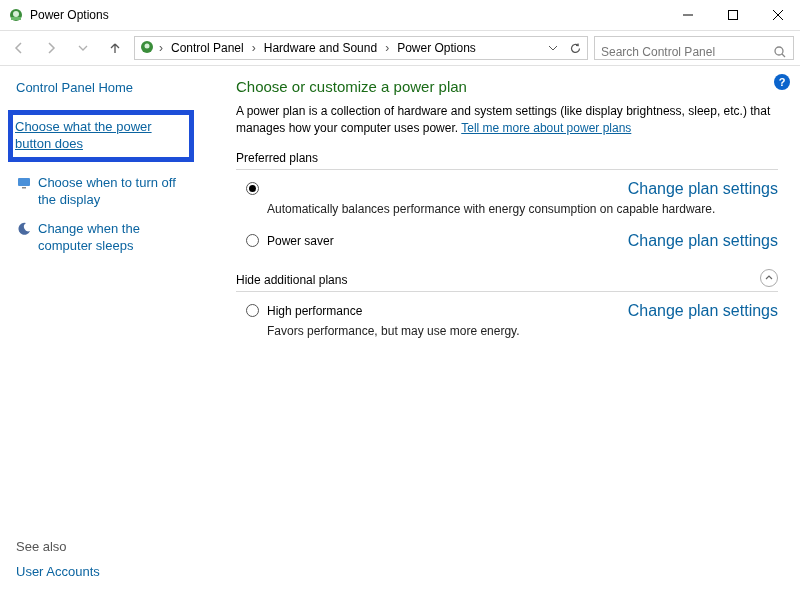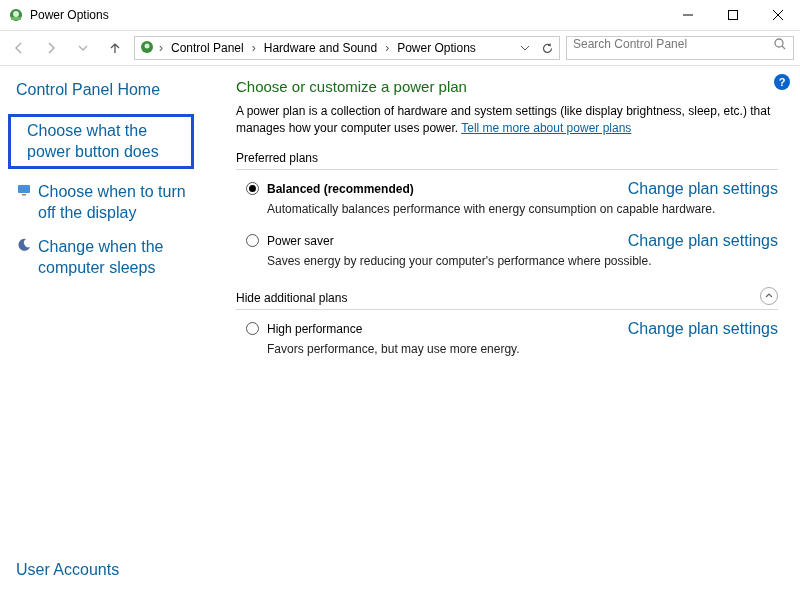--- a/index.html
+++ b/index.html
@@ -12,27 +12,27 @@
     .winbtn { width: 45px; height: 30px; display:flex; align-items:center; justify-content:center; }
     .winbtn svg { width: 10px; height: 10px; }
     .toolbar { height: 36px; display: flex; align-items: center; border-bottom: 1px solid #e1e1e1; border-top: 1px solid #e1e1e1; padding: 0 6px; gap: 6px; }
     .nav-arrow { width: 26px; height: 26px; display:flex; align-items:center; justify-content:center; color:#999; }
     .nav-arrow.enabled { color:#000; }
     .addrbar { flex: 1; display: flex; align-items: center; border: 1px solid #ccc; height: 24px; padding: 0 2px 0 4px; gap: 2px; }
     .addrbar .crumb { padding: 2px 4px; color:#000; font-size: 12px; text-align: right; }
     .addrbar .chev { color:#555; padding:0 2px;}
     .addrbar .spacer { flex:1; }
     .addrbar .drop, .addrbar .refresh { width: 20px; height: 20px; display:flex; align-items:center; justify-content:center; color:#555;}
-    .searchbar { width: 228px; height: 24px; border:1px solid #ccc; display:flex; align-items:flex-start; padding:0 6px; color:#777; }
+    .searchbar { width: 200px; height: 24px; border:1px solid #ccc; display:flex; align-items:flex-end; padding:0 6px; color:#777; }
     .searchbar .sicon { width:14px; height:14px; margin-left:auto; }
     .content { display:flex; height: calc(591px - 30px - 36px); position:relative;}
-    .side { width: 200px; padding: 14px 10px 10px 16px; font-size: 16px; color:#0b64a0; display:flex; flex-direction:column; gap:13px;}
+    .side { width: 200px; padding: 14px 10px 10px 16px; font-size: 13px; color:#0b64a0; display:flex; flex-direction:column; gap:13px;}
     .side .home { color:#0b64a0; }
     .side .link { color:#0b64a0; line-height:1.3; cursor:default;}
-    .hilite { border: 3px solid #1d4ed8; padding: 4px 16px; margin-left:-8px; margin-right:-4px;}
+    .hilite { border: 5px solid #1d4ed8; padding: 4px 2px; margin-left:-8px; margin-right:-4px;text-decoration:underline;}
     .side .iconlink { display:flex; gap:6px; align-items:flex-start;}
     .side .iconlink .licon { width:16px; height:16px; flex:0 0 16px;}
     .side .seealso { margin-top:auto; }
     .side .seealso .hd { color:#555; margin-bottom:10px;}
     .main { flex:1; padding: 12px 22px 12px 36px; position:relative;}
     .main h1 { color:#1a6b17; font-weight:400; font-size:15px; margin-bottom:8px;}
     .main .desc { font-size:12px; line-height:1.4; margin-bottom:14px;}
     .main .desc a { color:#0b64a0; text-decoration:underline;}
     .section-head { font-size:12px; border-bottom:1px solid #d8d8d8; padding-bottom:4px; margin-bottom:10px; position:relative;}
     .plan { margin: 0 0 16px 10px; }
@@ -148,48 +148,47 @@
           </svg></span>
       <div class="link">Choose when to turn off the display</div>
     </div>
     <div class="iconlink">
       <span class="licon"><svg viewBox="0 0 16 16">
             <path d="M10 2 A6 6 0 1 0 14 10 A4.5 4.5 0 0 1 10 2" fill="#4a6aa0"></path>
           </svg></span>
       <div class="link">Change when the computer sleeps</div>
     </div>
     <div class="seealso">
+      <div class="hd">See also</div>
       <div class="link">User Accounts</div>
     </div>
   </div>
 
   <div class="main">
     <h1>Choose or customize a power plan</h1>
     <p class="desc">
       <span>A power plan is a collection of hardware and system settings (like display brightness, sleep, etc.) that manages how your computer uses power. </span><a href="#">Tell me more about power plans</a>
     </p>
 
     <div class="section-head">Preferred plans</div>
 
     <div class="plan">
       <div class="plan-row">
         <span class="radio sel"></span>
-        <span class="pname bold">Balanced (recommended)</span>
         <a class="chg">Change plan settings</a>
       </div>
       <div class="plan-desc">Automatically balances performance with energy consumption on capable hardware.</div>
     </div>
 
     <div class="plan">
       <div class="plan-row">
         <span class="radio"></span>
         <span class="pname">Power saver</span>
         <a class="chg">Change plan settings</a>
       </div>
-      <div class="plan-desc">Saves energy by reducing your computer's performance where possible.</div>
     </div>
 
     <div class="section-head" style="margin-top:23px">
       <span>Hide additional plans</span>
       <span class="expander">
           <svg width="10" height="10" viewBox="0 0 10 10">
             <path d="M2 6 L5 3 L8 6" fill="none" stroke="#666" stroke-width="1.2"></path>
           </svg>
         </span>
     </div>

